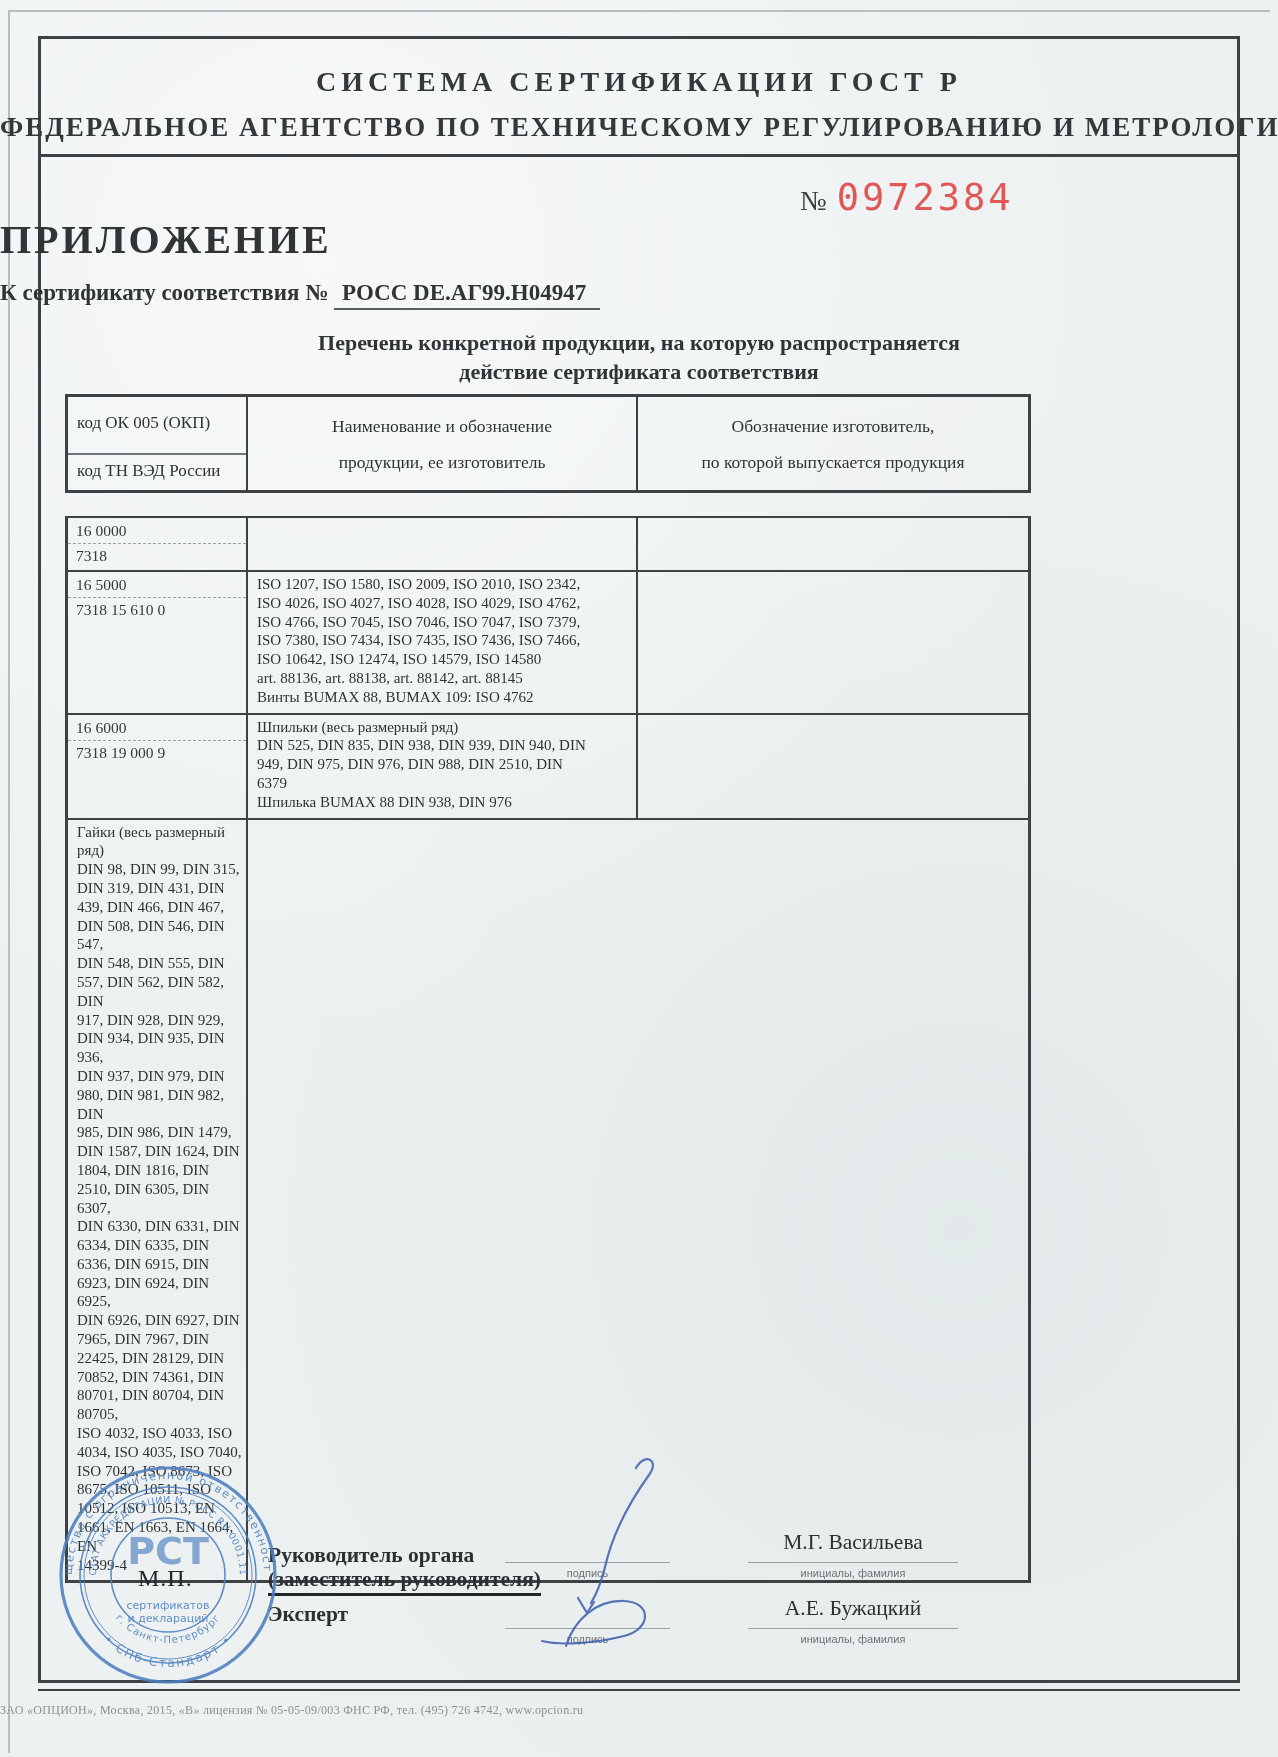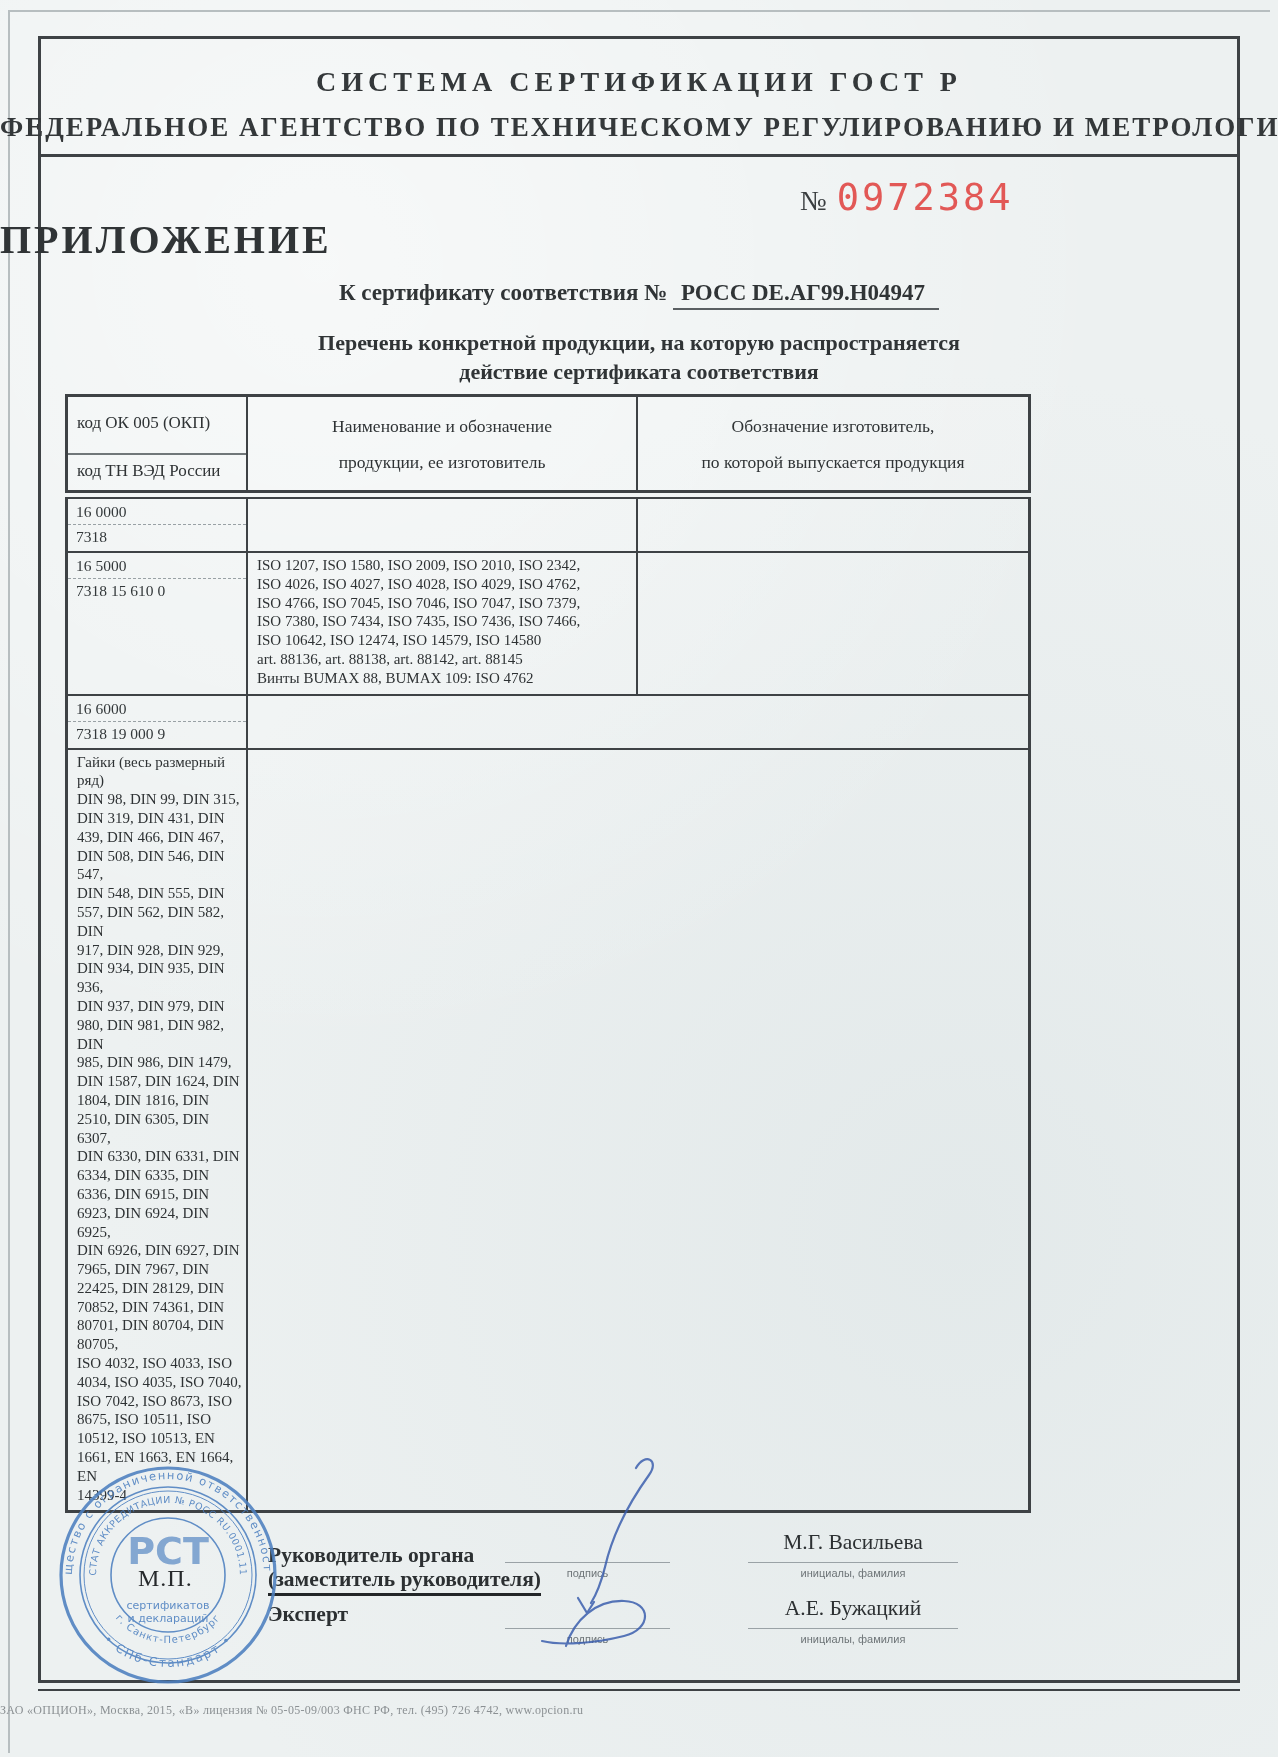--- a/index.html
+++ b/index.html
@@ -30,39 +30,39 @@
         font-size:28px; font-weight:bold; letter-spacing:5px; color:#34383a; white-space:nowrap; }
   .h2 { position:absolute; top:112px; left:0; width:100%; text-align:center;
         font-size:27px; font-weight:bold; letter-spacing:2px; color:#34383a; white-space:nowrap; }
   .rule { position:absolute; top:154px; left:40px; right:40px; border-top:3px solid #3e4245; }
   .doc-no { position:absolute; top:176px; left:800px; display:flex; align-items:baseline; }
   .doc-no .sign { font-size:28px; color:#3a3e40; }
   .doc-no .digits { font-family:"DejaVu Sans Mono","Liberation Mono",monospace;
         font-size:37px; color:#e25856; letter-spacing:3px; margin-left:10px; font-weight:500; }
   .title { position:absolute; top:216px; left:0; width:100%; text-align:left;
         font-size:40px; font-weight:bold; letter-spacing:3px; color:#303436; }
-  .cert-line { position:absolute; top:280px; left:0; width:100%; text-align:center;
+  .cert-line { position:absolute; top:280px; left:0; width:100%; text-align:left;
         font-size:23px; font-weight:bold; color:#303436; }
   .cert-line .num { border-bottom:2px solid #5a5f62; padding:0 14px 3px 8px; }
   .subtitle { position:absolute; top:328px; left:0; width:100%; text-align:center;
         font-size:22px; font-weight:bold; line-height:29px; color:#303436; white-space:pre-line; }
   
   .tbl { position:absolute; top:394px; left:65px; width:966px; }
   .thead {
     display:grid; grid-template-columns:180px 390px 1fr;
     border:3px solid #3e4245; height:99px; background:rgba(255,255,255,.12);
   }
   .th1 { position:relative; border-right:2px solid #3e4245; font-size:17px; font-weight:normal; }
   .th1 .t { position:absolute; top:16px; left:9px; }
   .th1 .b { position:absolute; bottom:9px; left:9px; }
   .th1::after { content:""; position:absolute; left:0; right:0; top:56px; border-top:2px solid #707779; }
   .th2 { border-right:2px solid #3e4245; }
   .th2,.th3 { display:flex; align-items:center; justify-content:center; text-align:center;
         font-size:17.5px; line-height:36px; white-space:pre-line; }
-  .tbody { border:3px solid #3e4245; border-top-width:2.5px; margin-top:4px; }
+  .tbody { border:3px solid #3e4245; border-top-width:2.5px; margin-top:23px; }
   .trow { display:grid; grid-template-columns:180px 390px 1fr; }
   .trow + .trow { border-top:2px solid #3e4245; }
   .c-codes { border-right:2px solid #3e4245; font-size:15.5px; color:#33383a; }
   .okp { padding:4px 8px 3px; border-bottom:1.5px dashed #99a1a5; }
   .tnved { padding:3px 8px 5px; }
   .c-prod { border-right:2px solid #3e4245; padding:3px 4px 6px 9px;
         font-size:15px; line-height:18.8px; white-space:pre-line; color:#2e3234; }
   .c-docs { }
   .row-first { min-height:49px; }
   
@@ -139,20 +139,25 @@
 art. 88136, art. 88138, art. 88142, art. 88145
 Винты BUMAX 88, BUMAX 109: ISO 4762</div>
         <div class="c-docs"></div>
       </div>
 
       <div class="trow">
         <div class="c-codes">
           <div class="okp">16 6000</div>
           <div class="tnved">7318 19 000 9</div>
         </div>
+        <div class="c-prod">Шпильки (весь размерный ряд)
+DIN 525, DIN 835, DIN 938, DIN 939, DIN 940, DIN
+949, DIN 975, DIN 976, DIN 988, DIN 2510, DIN
+6379
+Шпилька BUMAX 88 DIN 938, DIN 976</div>
         <div class="c-docs"></div>
       </div>
 
       <div class="trow">
         <div class="c-prod">Гайки (весь размерный ряд)
 DIN 98, DIN 99, DIN 315, DIN 319, DIN 431, DIN
 439, DIN 466, DIN 467, DIN 508, DIN 546, DIN 547,
 DIN 548, DIN 555, DIN 557, DIN 562, DIN 582, DIN
 917, DIN 928, DIN 929, DIN 934, DIN 935, DIN 936,
 DIN 937,  DIN 979, DIN 980, DIN 981, DIN 982, DIN

